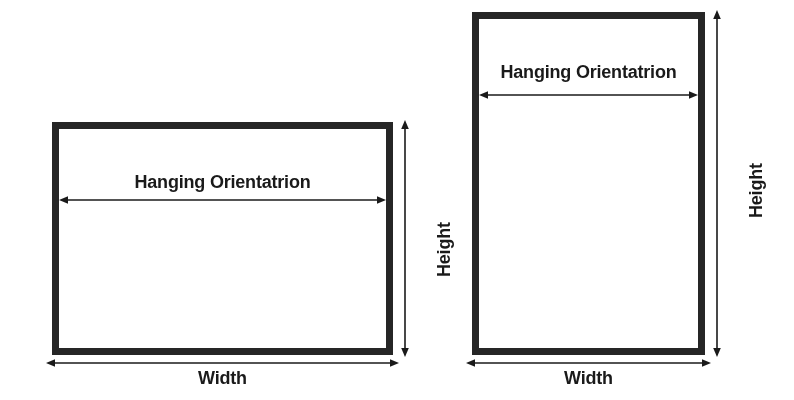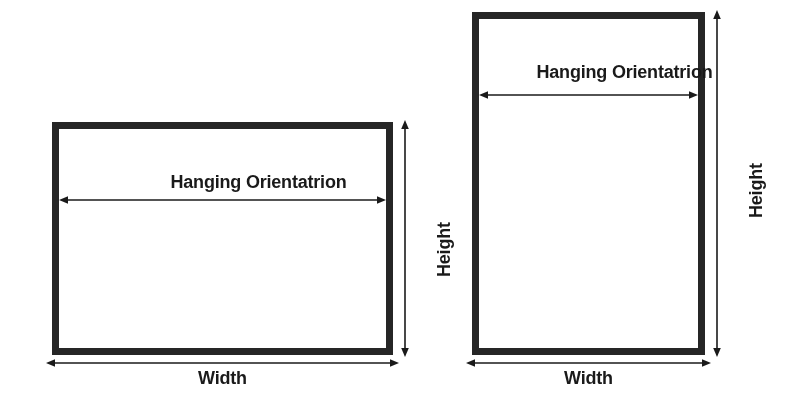--- a/index.html
+++ b/index.html
@@ -49,21 +49,20 @@
   .label {
     position: absolute;
     color: #1a1a1a;
     font-weight: bold;
     white-space: nowrap;
     letter-spacing: -0.2px;
   }
   .label-orientation {
     font-size: 18px;
     text-align: center;
-    margin-left: 36px;
   }
   .label-dim {
     font-size: 18px;
     text-align: center;
   }
   .label-vertical {
     transform-origin: 0 0;
     transform: rotate(-90deg);
   }
 </style>

